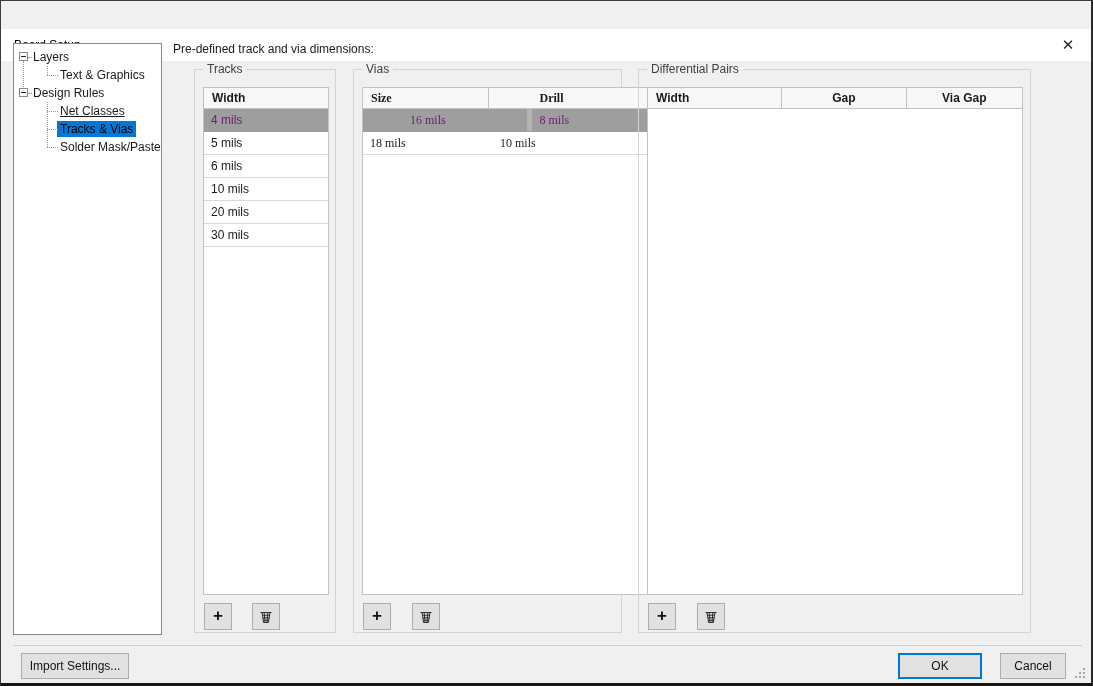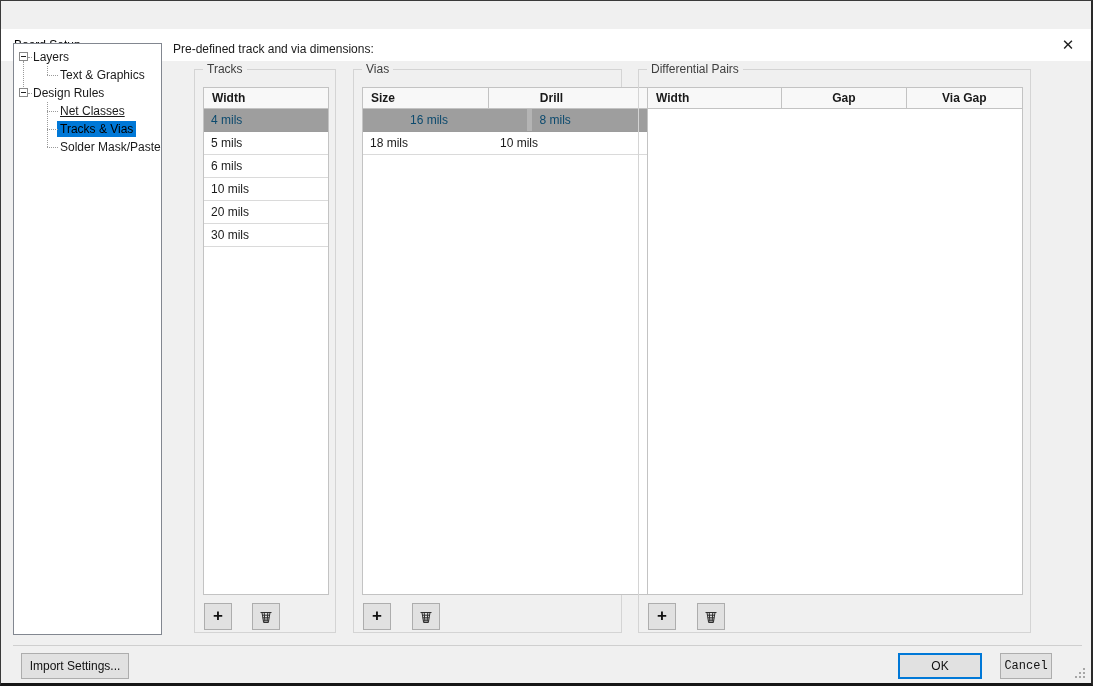--- a/index.html
+++ b/index.html
@@ -31,21 +31,21 @@
   .group { position:absolute; top:68px; height:564px; border:1px solid #d4d4d4; }
   .group-label { position:absolute; top:-8px; left:8px; background:#f0f0f0; padding:0 4px; color:#3f3f3f; white-space:nowrap; }
   .grid { position:absolute; left:8px; top:17px; height:508px; background:#fff; border:1px solid #c3c3c3; overflow:hidden; }
   .grid-header { display:flex; height:21px; background:#f8f8f8; border-bottom:1px solid #c3c3c3; font-weight:bold; }
   .hcell { display:flex; align-items:center; height:100%; padding:0 8px; }
   .hcell.c-center { justify-content:center; }
   .hcell + .hcell { border-left:1px solid #c3c3c3; }
   .grow { display:flex; height:23px; border-bottom:1px solid #dadada; background:#fff; }
   .gcell { display:flex; align-items:center; height:100%; padding:0 7px; }
   .gcell + .gcell { border-left:5px solid #ffffff; }
-  .grow.sel { background:#9e9e9e; color:#0c4a6e; border-bottom-color:#9c9c9c; }
+  .grow.sel { background:#9e9e9e; color:#701a75; border-bottom-color:#9c9c9c; }
   .grow.sel .gcell + .gcell { border-left-color:#b4b4b4; }
   .tool-btn { position:absolute; width:28px; height:27px; background:#e1e1e1; border:1px solid #adadad;
     display:flex; align-items:center; justify-content:center; }
   .tool-btn.plus { font-size:17px; font-weight:bold; color:#111; padding-bottom:2px; }
   
   .footer-sep { position:absolute; left:12px; top:644px; width:1069px; height:1px; background:#cfcfcf; }
   .btn { position:absolute; top:652px; height:26px; background:#e1e1e1; border:1px solid #adadad;
     display:flex; align-items:center; justify-content:center; font-size:12px; color:#111; }
   .btn.default { border:2px solid #0078d7; }
   .grip { position:absolute; right:5px; bottom:4px; width:12px; height:12px; }
@@ -135,21 +135,21 @@
         <path d="M2.5 3.5 h11"></path>
         <path d="M4 3.5 L5.6 13.5 h4.8 L12 3.5 Z"></path>
         <path d="M6.2 3.5 L7 13.5 M9.8 3.5 L9 13.5"></path>
         <path d="M4.4 6.2 h7.2 M4.8 8.8 h6.4 M5.2 11.2 h5.6"></path>
       </svg>
     </div>
   </div>
 
   <div class="group" style="left:352px; width:269px;">
     <span class="group-label">Vias</span>
-    <div class="grid" style="width:292px;">
+    <div class="grid" style="width:292px;font-family:Liberation Serif, serif;">
       <div class="grid-header">
         <div class="hcell" style="width:125px;">Size</div>
         <div class="hcell c-center" style="width:126px;">Drill</div>
       </div>
       <div class="grow sel">
         <div class="gcell" style="width:125px;margin-left:40px;">16 mils</div>
         <div class="gcell" style="width:126px;">8 mils</div>
       </div>
       <div class="grow">
         <div class="gcell" style="width:125px;">18 mils</div>
@@ -192,18 +192,18 @@
     </div>
   </div>
 
   <div class="footer-sep"></div>
   <div class="btn" style="left:20px; width:108px;">
     <span>Import Settings...</span>
   </div>
   <div class="btn default" style="left:897px; width:84px;">
     <span>OK</span>
   </div>
-  <div class="btn" style="left:999px; width:52px;font-family:Liberation Mono, monospace;">
+  <div class="btn" style="left:999px; width:66px;">
     <span>Cancel</span>
   </div>
   <div class="grip"></div>
 
 </div>
 
 </body></html>

